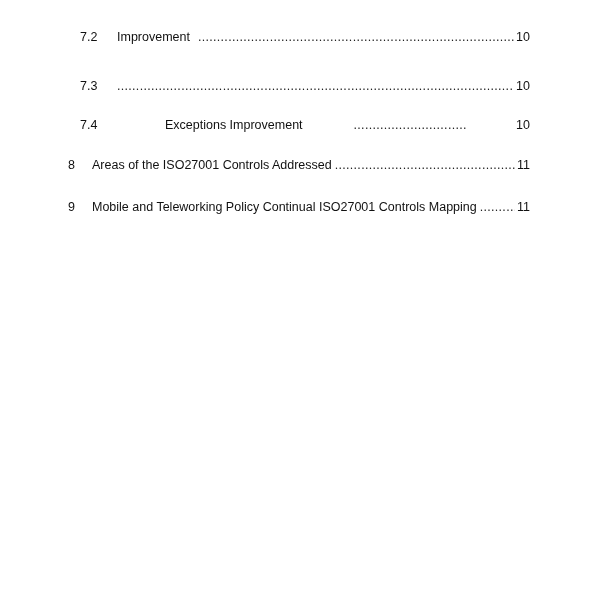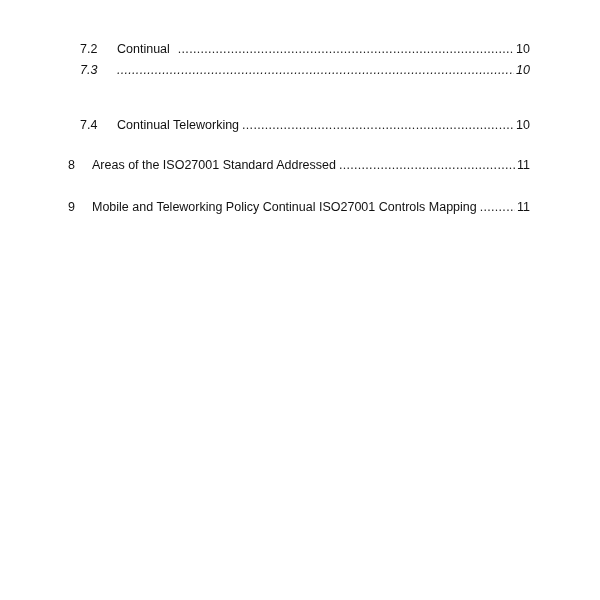--- a/index.html
+++ b/index.html
@@ -51,43 +51,43 @@
     .lvl2 .toc-num { width: 37px; }
     .lvl1 { left: 68px; }
     .lvl1 .toc-num { width: 24px; }
     .gap .toc-title { padding-right: 8px; }
   </style>
 </head>
 <body>
 
 <div>
 
-  <div class="toc-row lvl2 gap" style="top:29px;margin-top:12px;">
+  <div class="toc-row lvl2 gap" style="top:29px;">
     <span class="toc-num">7.2</span>
-    <span class="toc-title">Continual</span>
+    <span class="toc-title">Improvement</span>
     <span class="toc-leader"></span>
     <span class="toc-page">10</span>
   </div>
 
-  <div class="toc-row lvl2 gap" style="top:62px;font-style:italic;">
+  <div class="toc-row lvl2 gap" style="top:78px;">
     <span class="toc-num">7.3</span>
     <span class="toc-leader"></span>
     <span class="toc-page">10</span>
   </div>
 
-  <div class="toc-row lvl2" style="top:117px;">
+  <div class="toc-row lvl2" style="top:117px;gap:48px;">
     <span class="toc-num">7.4</span>
-    <span class="toc-title">Continual Teleworking</span>
+    <span class="toc-title">Exceptions Improvement</span>
     <span class="toc-leader"></span>
     <span class="toc-page">10</span>
   </div>
 
   <div class="toc-row lvl1" style="top:157px;">
     <span class="toc-num">8</span>
-    <span class="toc-title">Areas of the ISO27001 Standard Addressed</span>
+    <span class="toc-title">Areas of the ISO27001 Controls Addressed</span>
     <span class="toc-leader"></span>
     <span class="toc-page">11</span>
   </div>
 
   <div class="toc-row lvl1" style="top:199px;">
     <span class="toc-num">9</span>
     <span class="toc-title">Mobile and Teleworking Policy Continual ISO27001 Controls Mapping</span>
     <span class="toc-leader"></span>
     <span class="toc-page">11</span>
   </div>

